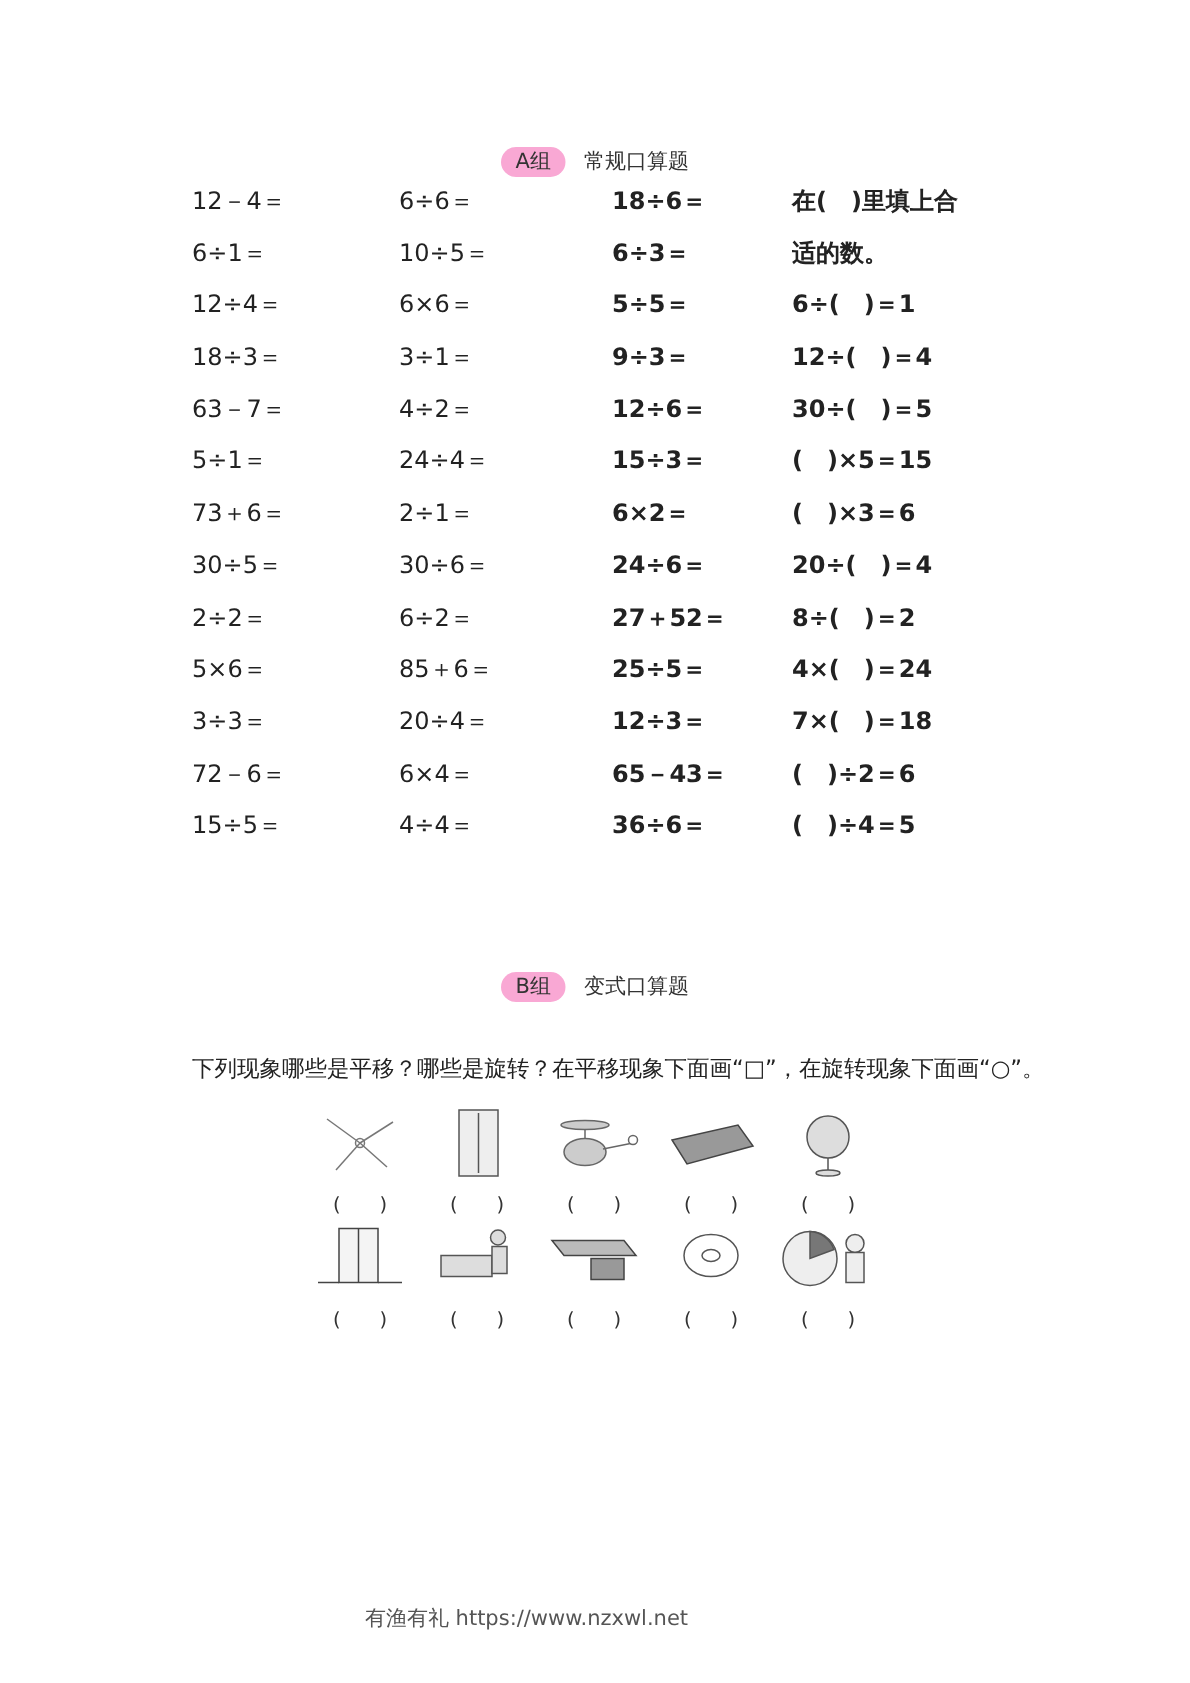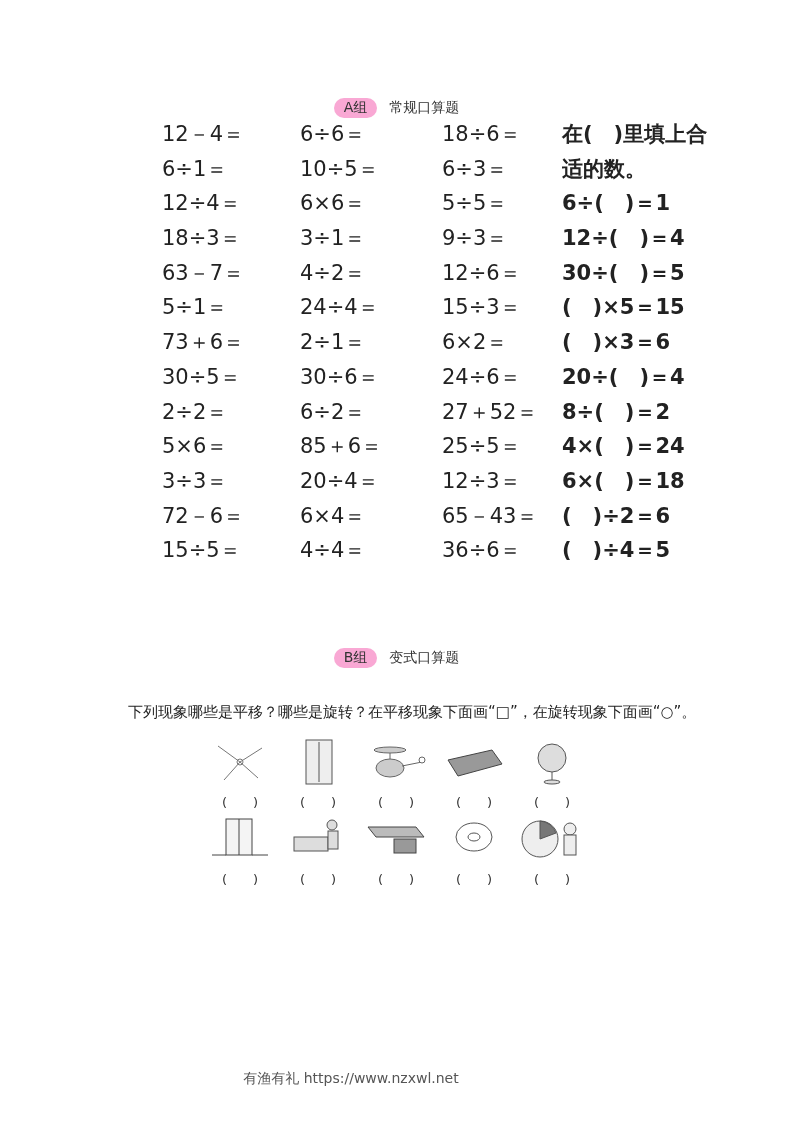--- a/index.html
+++ b/index.html
@@ -1,23 +1,23 @@
 <!DOCTYPE html>
 <html><head>
 <meta charset="utf-8">
 <style>
   html, body { margin: 0; padding: 0; background: #ffffff; }
   body { width: 793px; height: 1122px; position: relative; overflow: hidden;
          font-family: "DejaVu Sans", "Liberation Sans", sans-serif; color: #222; }
   .section-header { position: absolute; left: 0; width: 793px; text-align: center; font-size: 14px; color: #333; }
   .badge { display: inline-block; background: #f9a8d4; border-radius: 12px; padding: 1px 10px; margin-right: 12px; font-size: 14px; }
   .grid { position: absolute; left: 128px; top: 122px; width: 560px; }
-  .row { position: relative; height: 34.7px; font-size: 21px; line-height: 24px; margin-left: 34px; }
+  .row { position: relative; height: 34.7px; font-size: 16px; line-height: 24px; }
   .cell { position: absolute; top: 0; white-space: pre; }
-  .c0 { left: 0; } .c1 { left: 138px; } .c2 { left: 280px; } .c3 { left: 400px; font-weight: bold; }
+  .c0 { left: 0; } .c1 { left: 138px; } .c2 { left: 280px; font-weight: bold; } .c3 { left: 400px; font-weight: bold; }
   .instr { position: absolute; left: 128px; top: 694px; width: 570px; font-size: 15px; line-height: 36px; color: #222; }
   .pics { position: absolute; left: 205px; width: 400px; }
   .pic-item { position: absolute; width: 70px; text-align: center; }
   .pic { width: 64px; height: 48px; margin: 0 auto; }
   .paren { font-size: 13px; color: #333; margin-top: 4px; white-space: pre; }
   .footer { position: absolute; top: 1070px; left: 0; width: 702px; text-align: center; font-size: 14px; color: #555; }
 </style>
 </head>
 <body>
 
@@ -83,21 +83,21 @@
     <div class="row">
       <span class="cell c0">5×6＝</span>
       <span class="cell c1">85＋6＝</span>
       <span class="cell c2">25÷5＝</span>
       <span class="cell c3">4×(　)＝24</span>
     </div>
     <div class="row">
       <span class="cell c0">3÷3＝</span>
       <span class="cell c1">20÷4＝</span>
       <span class="cell c2">12÷3＝</span>
-      <span class="cell c3">6×(　)＝18</span>
+      <span class="cell c3">7×(　)＝18</span>
     </div>
     <div class="row">
       <span class="cell c0">72－6＝</span>
       <span class="cell c1">6×4＝</span>
       <span class="cell c2">65－43＝</span>
       <span class="cell c3">(　)÷2＝6</span>
     </div>
     <div class="row">
       <span class="cell c0">15÷5＝</span>
       <span class="cell c1">4÷4＝</span>

